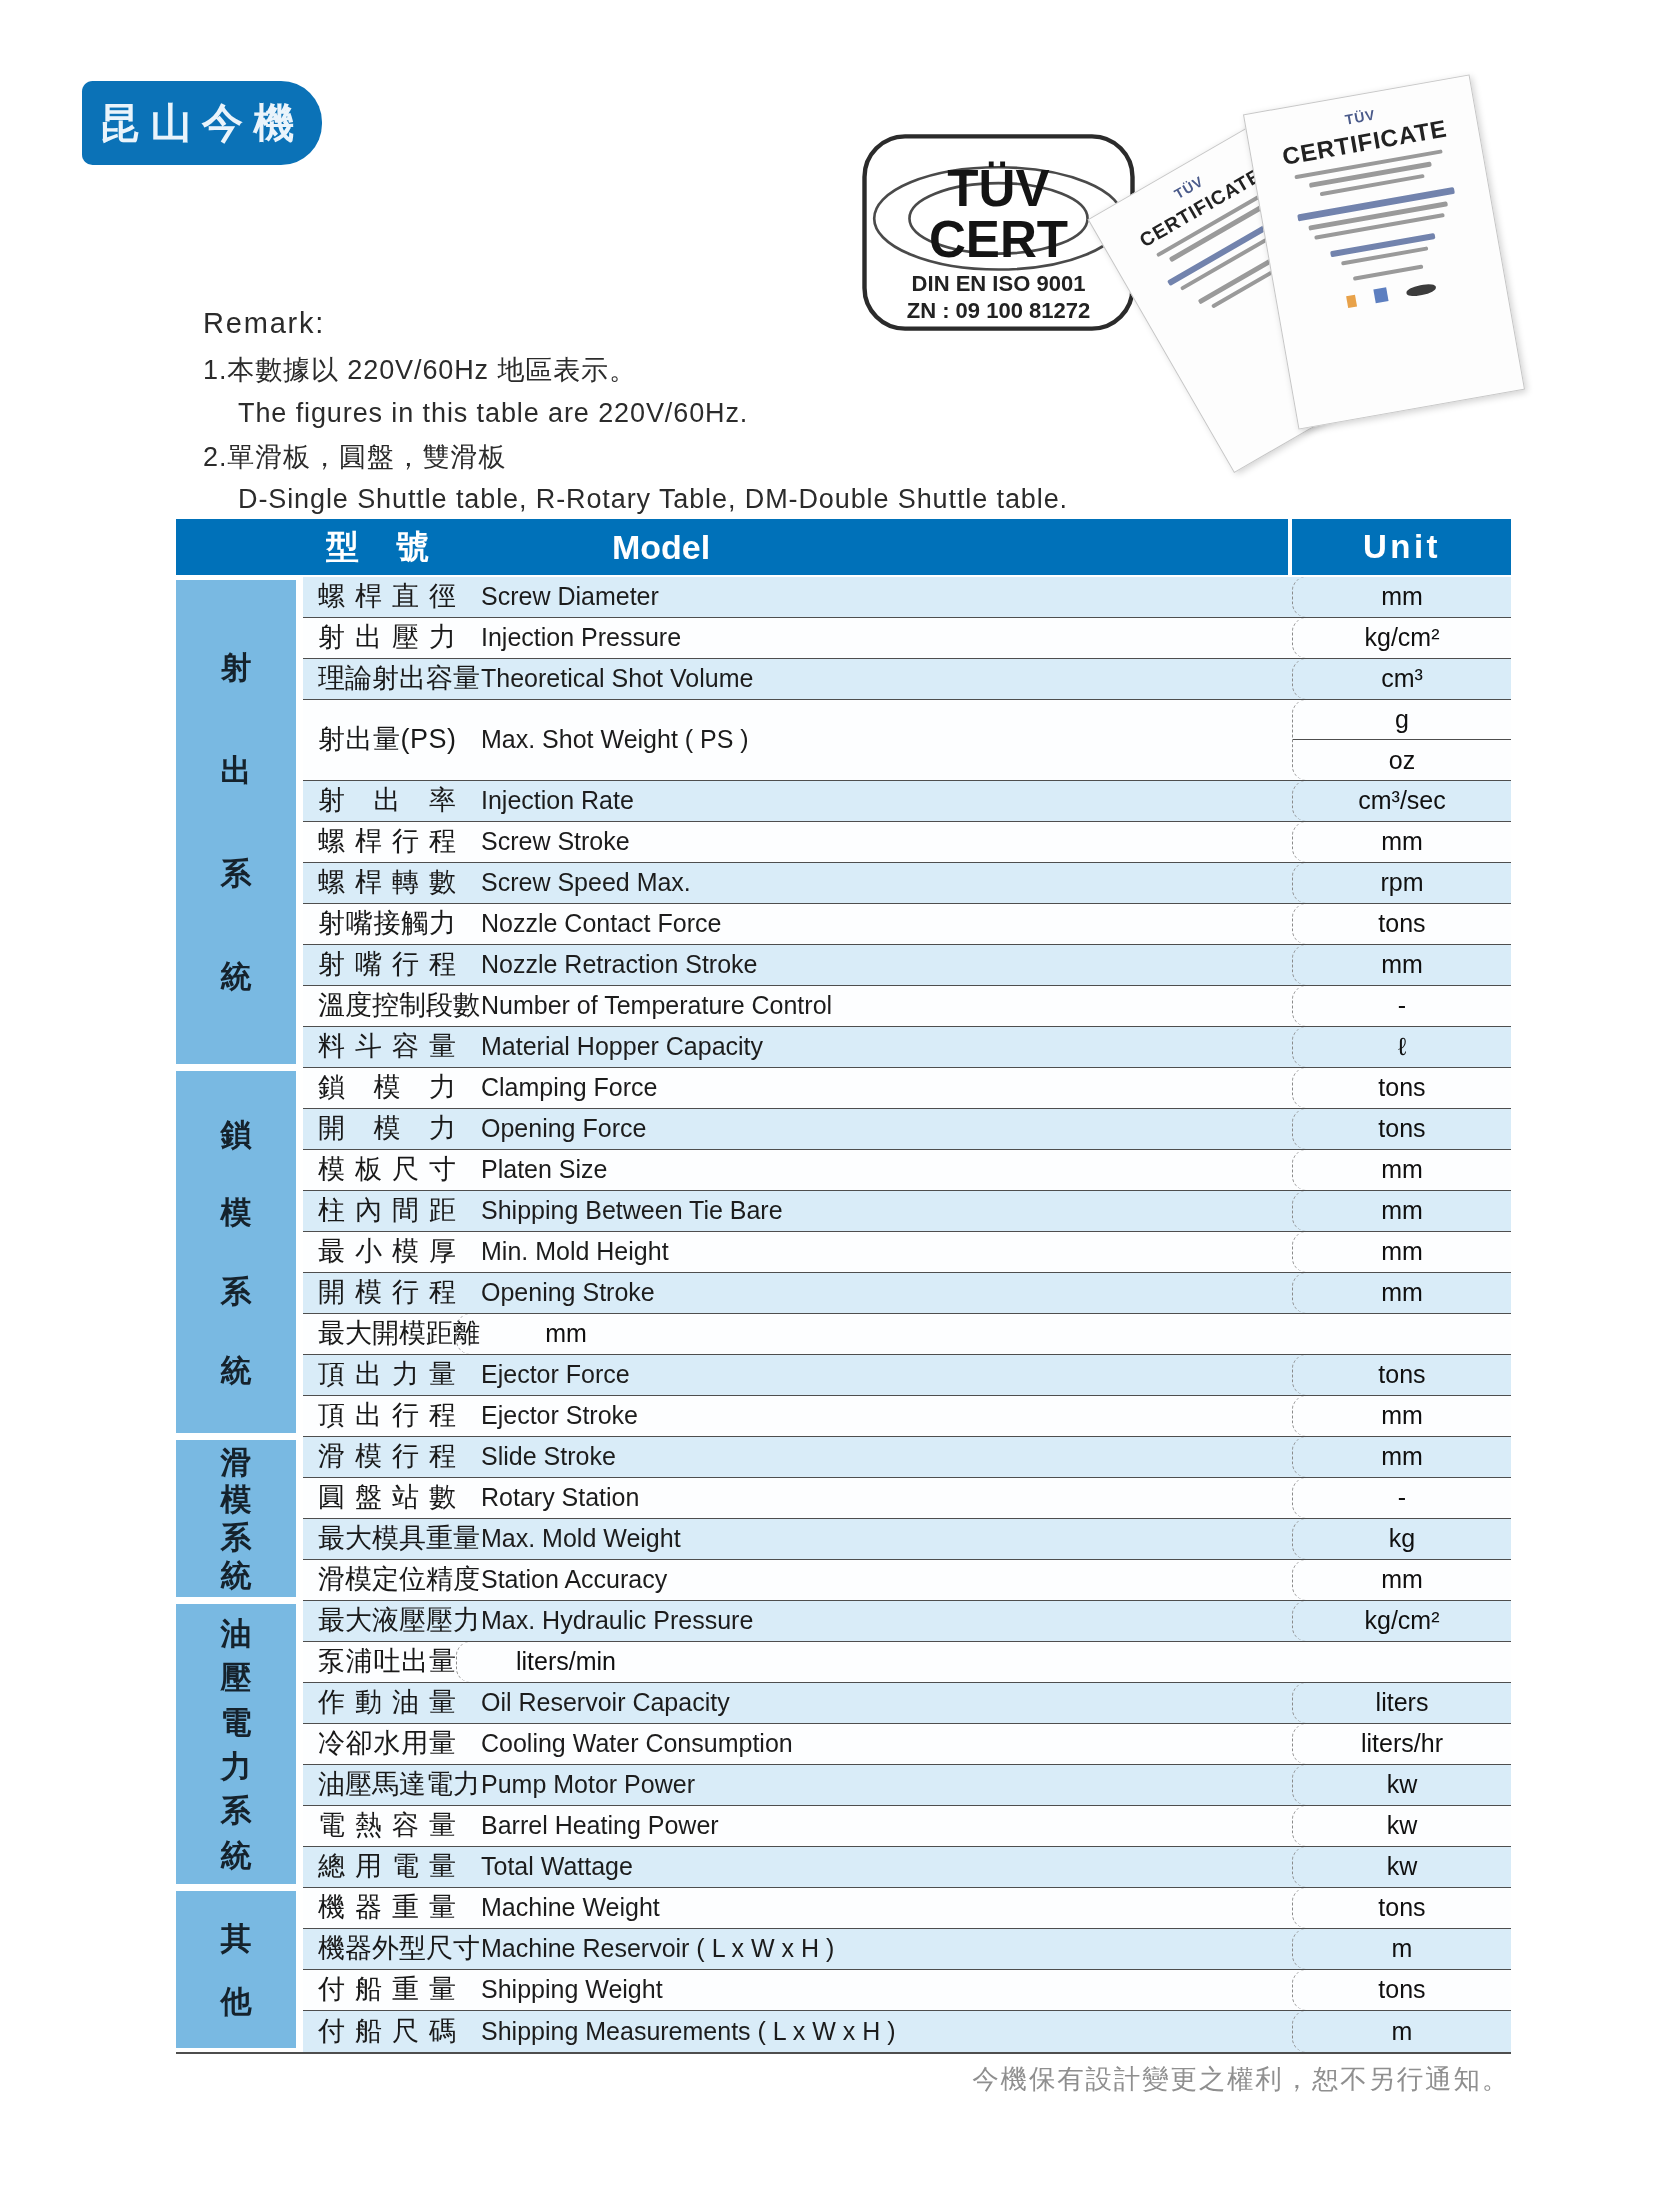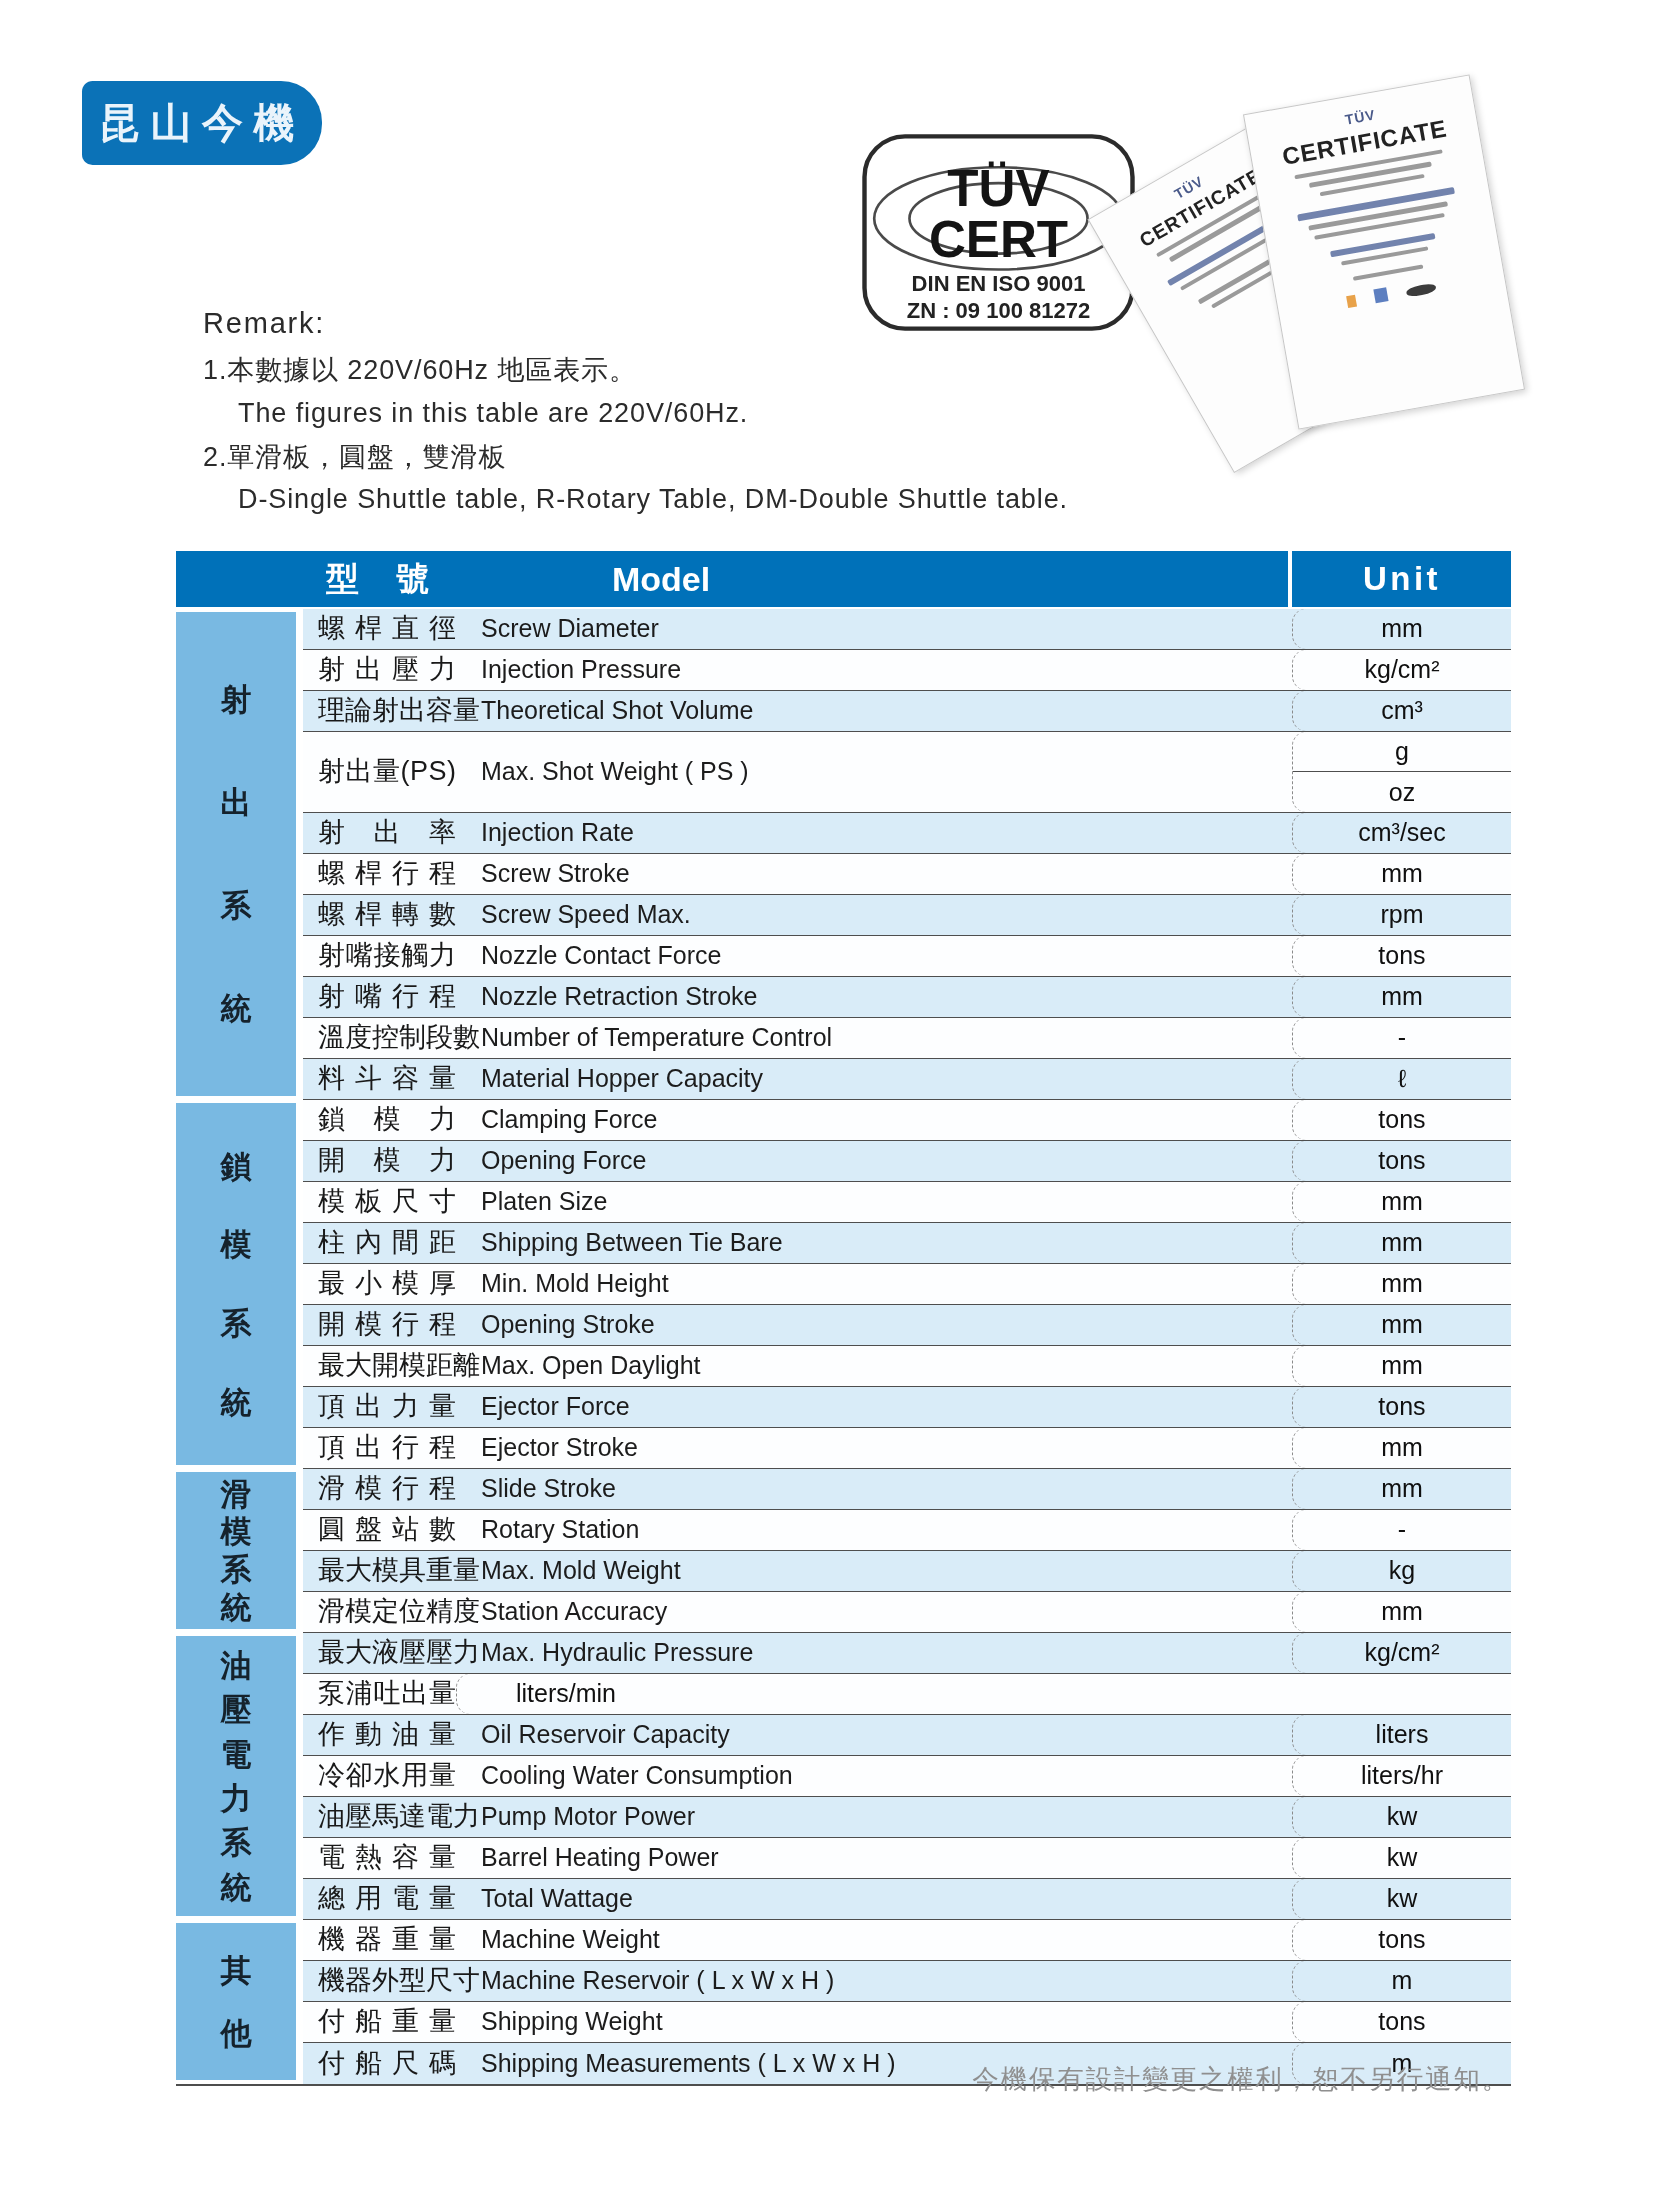--- a/index.html
+++ b/index.html
@@ -32,21 +32,21 @@
   .cert-badges{display:flex;align-items:flex-end;gap:19.4px;margin-top:12.4px;}
   .badge-orange{width:8.8px;height:12.4px;background:#e8a24a;}
   .badge-blue{width:12.4px;height:14px;background:#5d7fc0;}
   .badge-sign{width:30px;height:10.6px;background:#3c3c3c;border-radius:50% 40% 50% 40%;}
   
   .remark{position:absolute;left:203px;top:307px;color:#2b2b2b;}
   .remark-title{font-size:29px;letter-spacing:1.8px;margin-bottom:12.4px;}
   .remark-line{font-size:27px;letter-spacing:0.9px;margin-bottom:9.7px;}
   .remark-indent{padding-left:35px;}
   
-  .spec-table{position:absolute;left:176px;top:519px;width:1335px;margin-top:32px;}
+  .spec-table{position:absolute;left:176px;top:519px;width:1335px;}
   .thead{position:relative;height:56px;background:#0071b9;margin-bottom:1.8px;}
   .thead .h-zh{position:absolute;left:150px;top:0;height:56px;display:flex;align-items:center;
                color:#fff;font-size:33px;font-weight:bold;letter-spacing:14px;}
   .thead .h-model{position:absolute;left:388px;width:194px;top:0;height:56px;display:flex;
                align-items:center;justify-content:center;color:#fff;font-size:34px;font-weight:bold;}
   .thead .h-div{position:absolute;left:1112px;top:0;width:4.4px;height:56px;background:#ffffff;}
   .thead .h-unit{position:absolute;left:1117px;width:218px;top:0;height:56px;display:flex;
                align-items:center;justify-content:center;color:#fff;font-size:33px;
                font-weight:bold;letter-spacing:3.5px;}
   .tbody{border-bottom:2.6px solid #4e4e4e;}
@@ -371,21 +371,20 @@
           </div>
           <div class="row alt-white">
             <div class="zh">
               <span>最</span>
               <span>大</span>
               <span>開</span>
               <span>模</span>
               <span>距</span>
               <span>離</span>
             </div>
-            <div class="en">Max. Open Daylight</div>
             <div class="unit">
               <div class="u">mm</div>
             </div>
           </div>
           <div class="row alt-blue">
             <div class="zh">
               <span>頂</span>
               <span>出</span>
               <span>力</span>
               <span>量</span>

